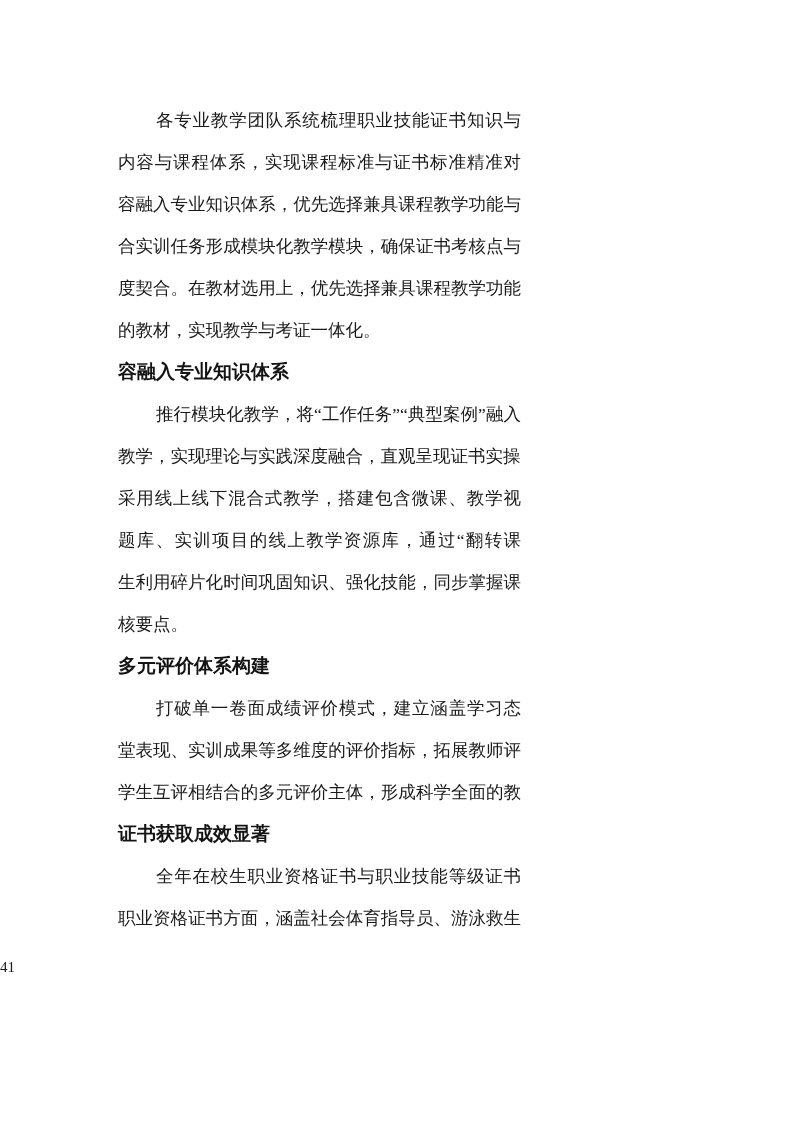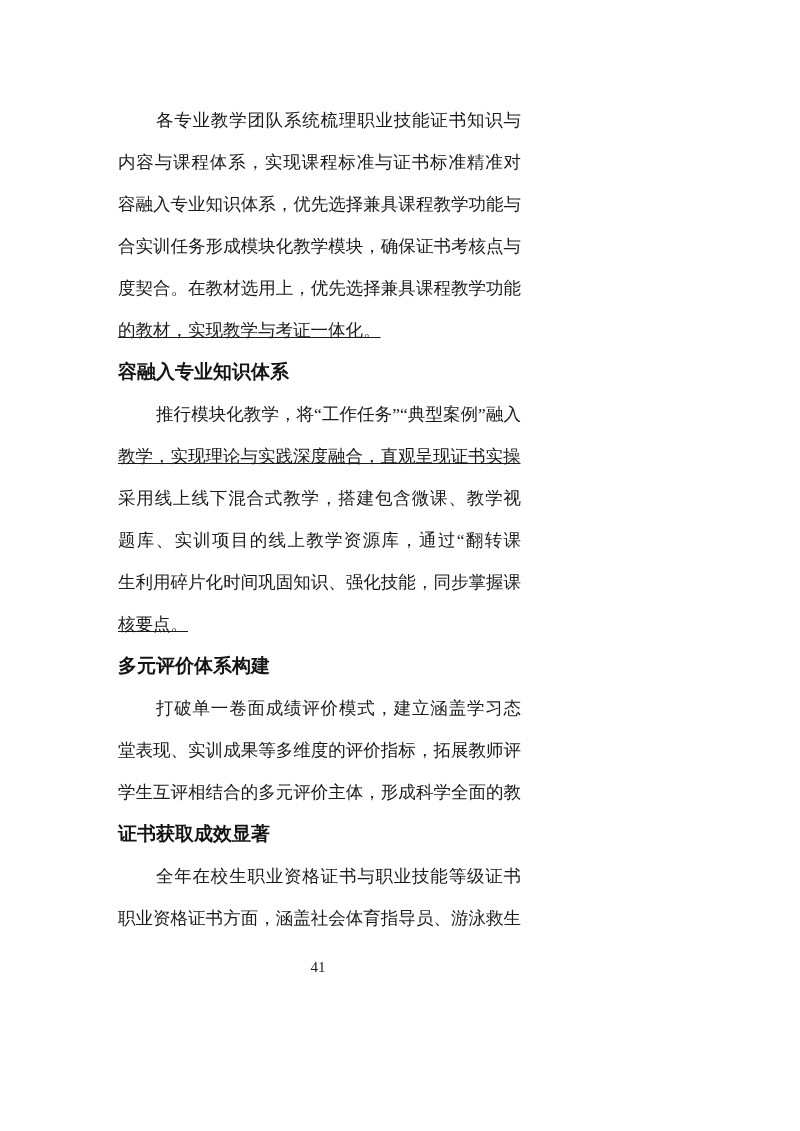--- a/index.html
+++ b/index.html
@@ -27,37 +27,36 @@
     font-size: 17.5px;
     line-height: 42px;
     height: 42px;
     text-align: justify;
     text-align-last: justify;
     overflow: hidden;
   }
   .line.endline {
     text-align: left;
     text-align-last: left;
-    text-decoration: underline;
   }
   .line.indent {
     text-indent: 38px;
   }
   .heading {
     margin: 0;
     font-size: 19px;
     font-weight: bold;
     line-height: 42px;
     height: 42px;
     text-align: left;
     color: #141414;
   }
   .footer {
     margin-top: 17px;
-    text-align: center;
+    text-align: left;
     font-size: 15px;
     line-height: 22px;
     color: #1a1a1a;
   }
 </style>
 </head>
 <body>
 
 <div class="page">
   <div class="content">

